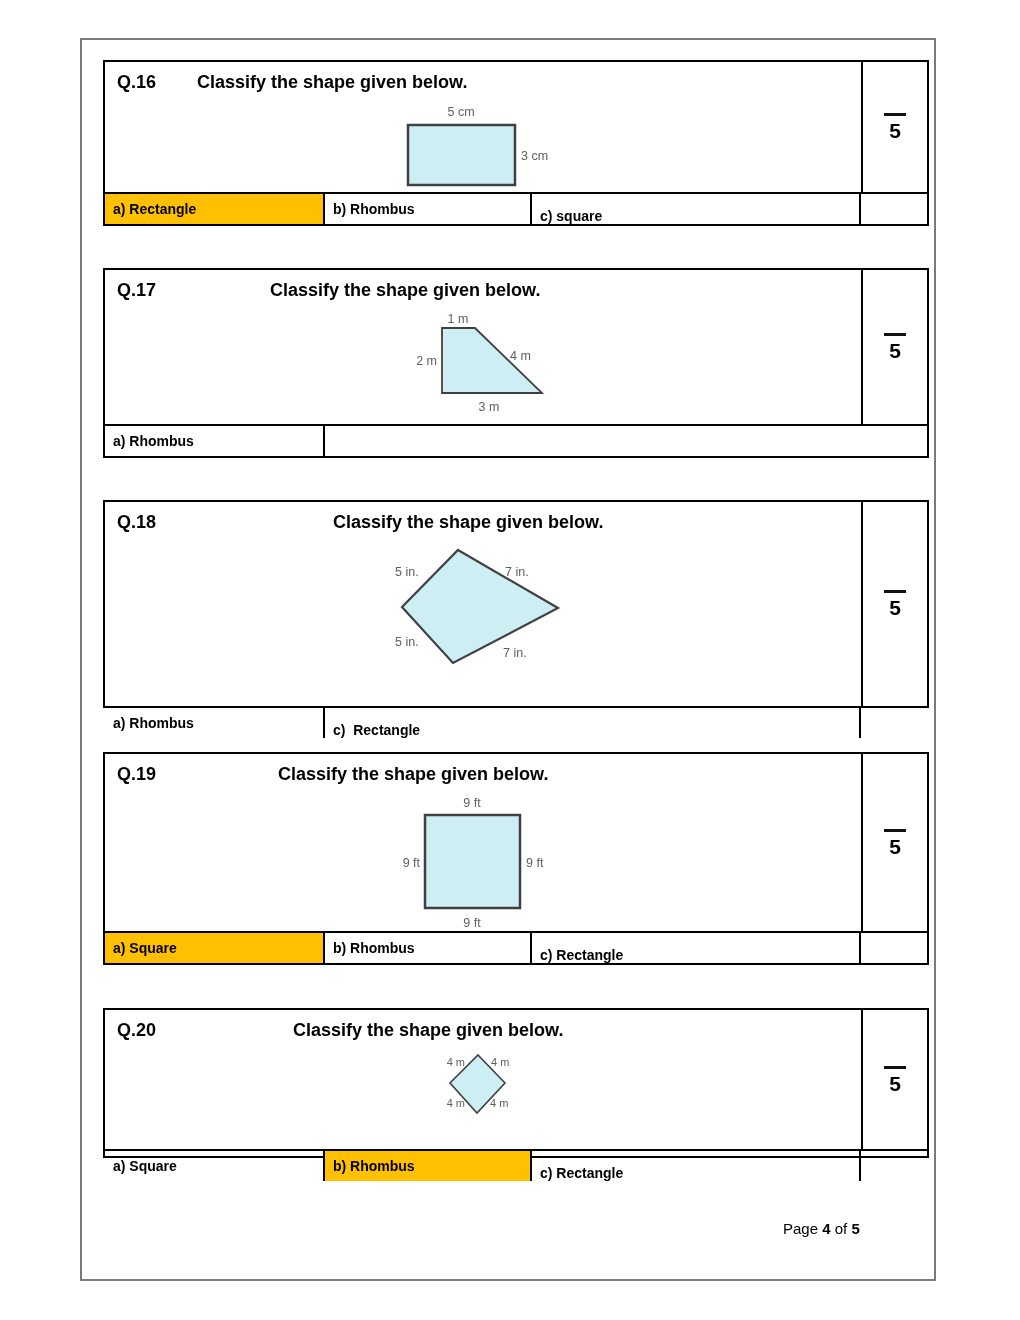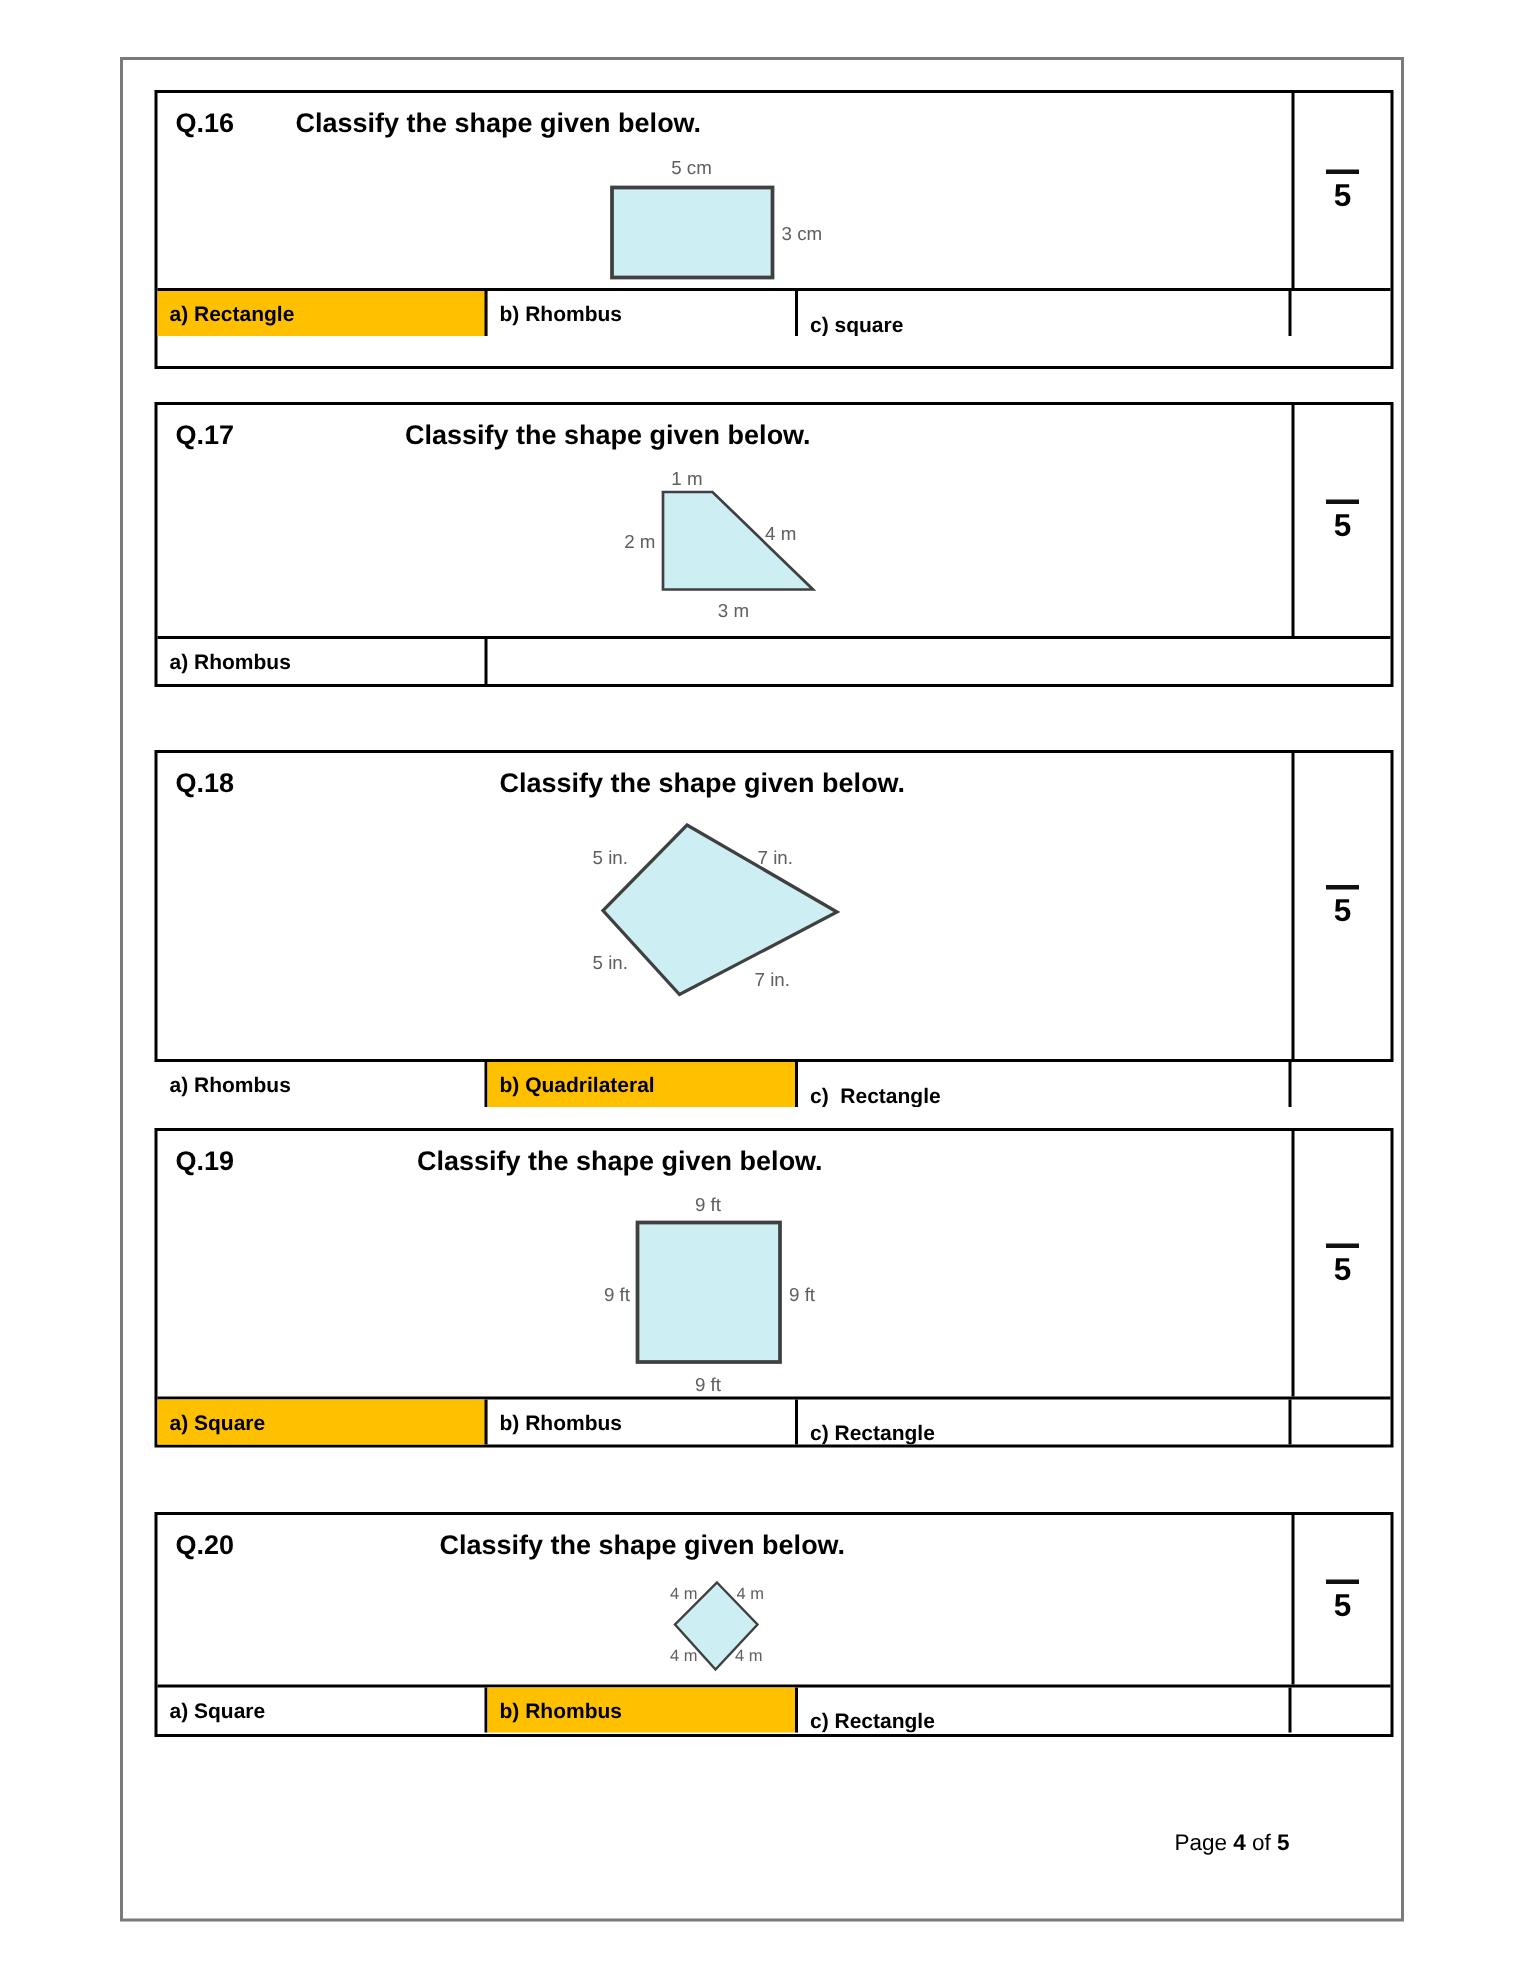--- a/index.html
+++ b/index.html
@@ -47,21 +47,21 @@
   .shape-svg text{fill:#606060;font-size:12.5px;font-family:"Liberation Sans",sans-serif;}
   .shape-svg.small text{font-size:11px;}
   .footer{position:absolute;left:783px;top:1220px;font-size:15px;white-space:pre;}
   .footer b{font-weight:bold;}
 </style>
 </head>
 <body>
 
 <div class="page-border"></div>
 
-<div class="qtable" style="top:60px;height:186px">
+<div class="qtable" style="top:60px;height:166px">
   <div class="qrow-top" style="height:132px">
     <div class="qmain">
       <div class="qheader">
         <span class="qnum">Q.16</span>
         <span class="qtitle t0">Classify the shape given below.</span>
       </div>
       <svg class="shape-svg" style="left:295px;top:38px" width="175" height="95">
         <rect class="shp" x="8" y="25" width="107" height="60" stroke-width="2.5"></rect>
         <text x="61" y="16" text-anchor="middle">5 cm</text>
         <text x="121" y="60">3 cm</text>
@@ -121,21 +121,20 @@
         <text x="118" y="117">7 in.</text>
       </svg>
     </div>
     <div class="qmarks">
       <span class="mark-bar"></span>
       <span class="mark-val">5</span>
     </div>
   </div>
   <div class="qrow-ans">
     <div class="ans ans-a"><span>a) Rhombus</span></div>
-    <div class="ans ans-b hl"><span>b) Quadrilateral</span></div>
     <div class="ans ans-c"><span>c)  Rectangle</span></div>
     <div class="ans ans-m"></div>
   </div>
 </div>
 
 <div class="qtable" style="top:752px;height:213px">
   <div class="qrow-top" style="height:179px">
     <div class="qmain">
       <div class="qheader">
         <span class="qnum">Q.19</span>
@@ -156,21 +155,21 @@
   </div>
   <div class="qrow-ans">
     <div class="ans ans-a hl"><span>a) Square</span></div>
     <div class="ans ans-b"><span>b) Rhombus</span></div>
     <div class="ans ans-c"><span>c) Rectangle</span></div>
     <div class="ans ans-m"></div>
   </div>
 </div>
 
 <div class="qtable" style="top:1008px;height:150px">
-  <div class="qrow-top" style="height:115px">
+  <div class="qrow-top" style="height:141px">
     <div class="qmain">
       <div class="qheader">
         <span class="qnum">Q.20</span>
         <span class="qtitle t4">Classify the shape given below.</span>
       </div>
       <svg class="shape-svg small" style="left:330px;top:35px" width="125" height="80">
         <polygon class="shp" points="43,10 70,38 42,68 15,38" stroke-width="1.6"></polygon>
         <text x="30" y="21" text-anchor="end">4 m</text>
         <text x="56" y="21">4 m</text>
         <text x="30" y="62" text-anchor="end">4 m</text>

